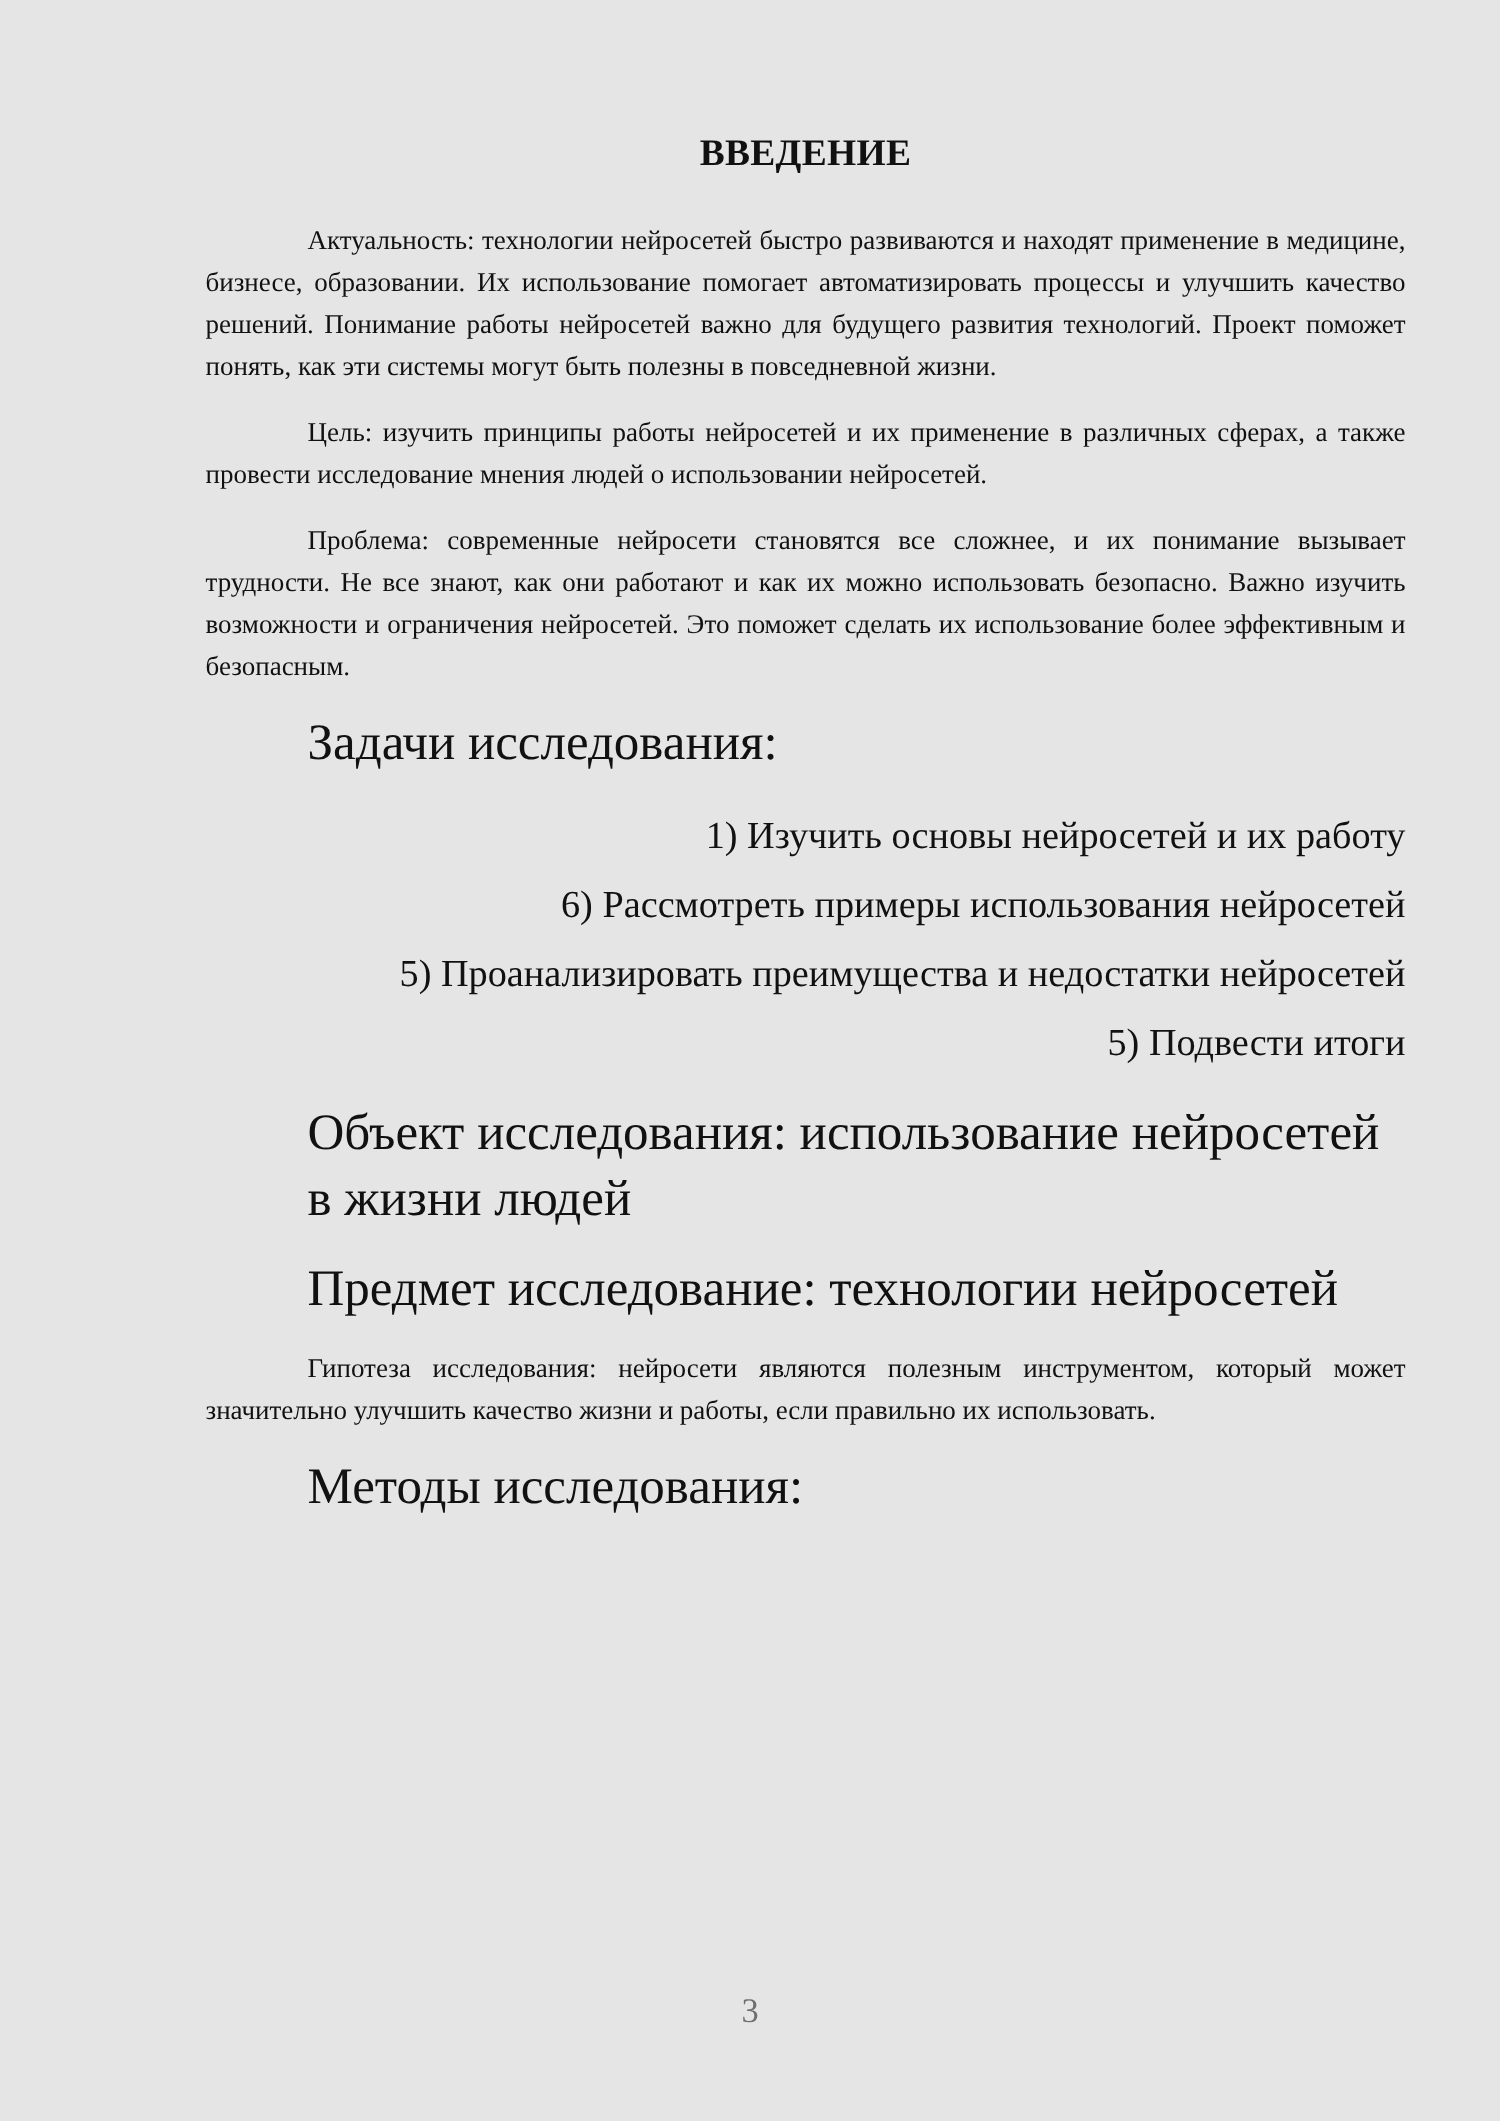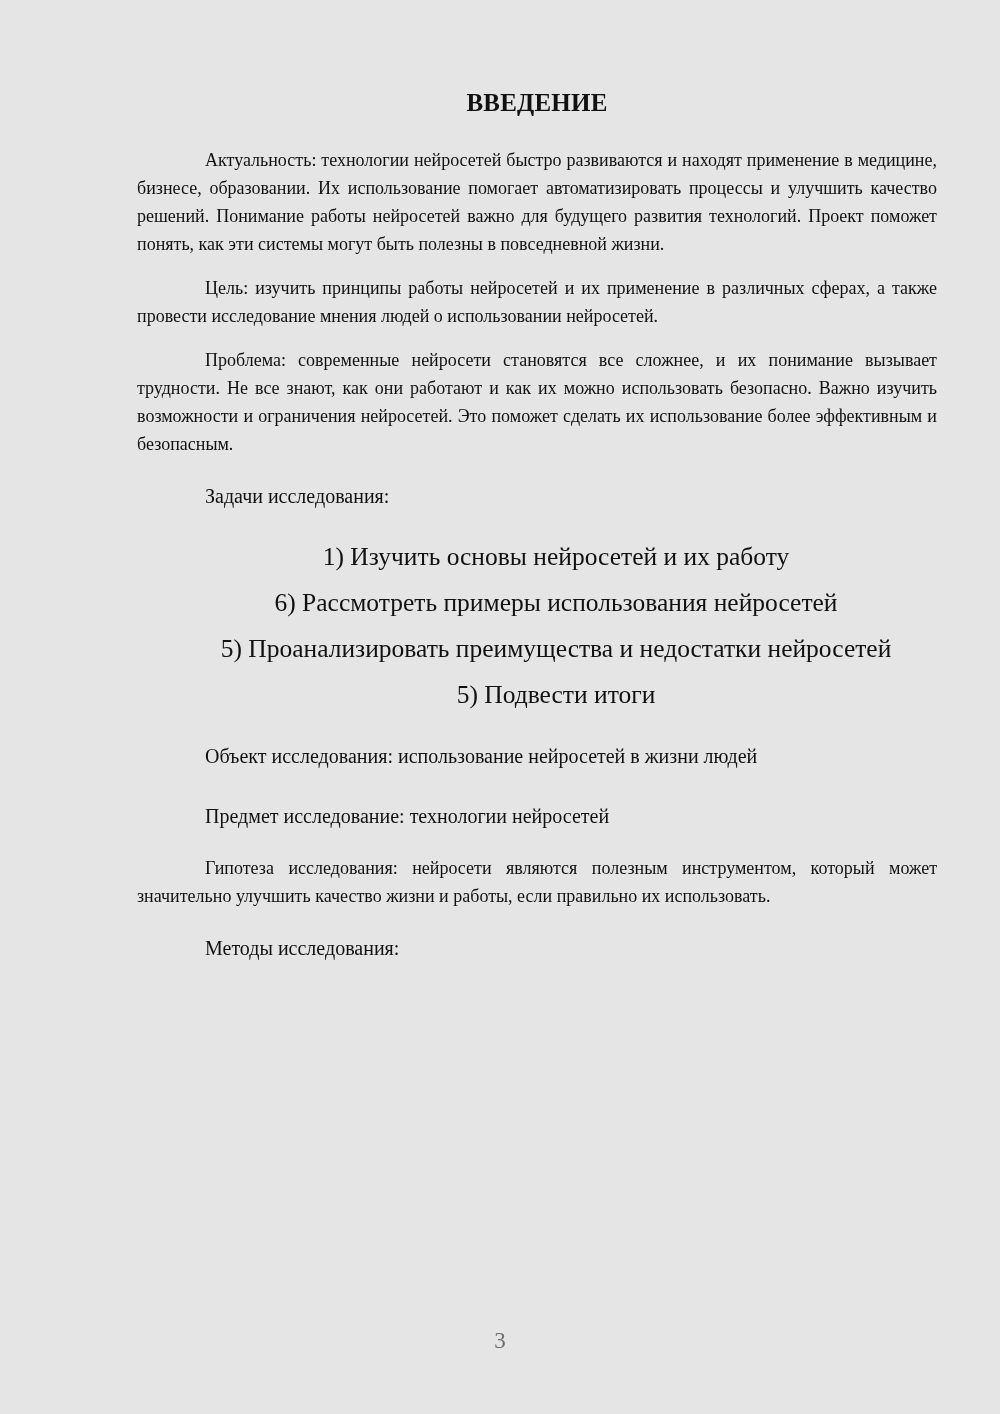--- a/index.html
+++ b/index.html
@@ -49,37 +49,37 @@
     text-align: justify;
     text-align-last: left;
     text-justify: inter-word;
     margin: 0 0 16px 0;
     text-indent: 68px;
     hyphens: none;
   }
 
   
   .lead-line {
-    font-size: 20px;
+    font-size: 34px;
     line-height: 44px;
     margin: 0 0 16px 0;
     padding-left: 68px;
     text-align: left;
   }
 
   .list {
     list-style: none;
     margin: 0 0 16px 0;
     padding: 0;
   }
 
   .list-item {
     font-size: 25.5px;
     line-height: 46px;
-    text-align: center;
+    text-align: right;
     padding-left: 38px;
     white-space: nowrap;
   }
 
   .page-number {
     position: absolute;
     left: 0;
     top: 1328px;
     width: 1000px;
     text-align: center;

